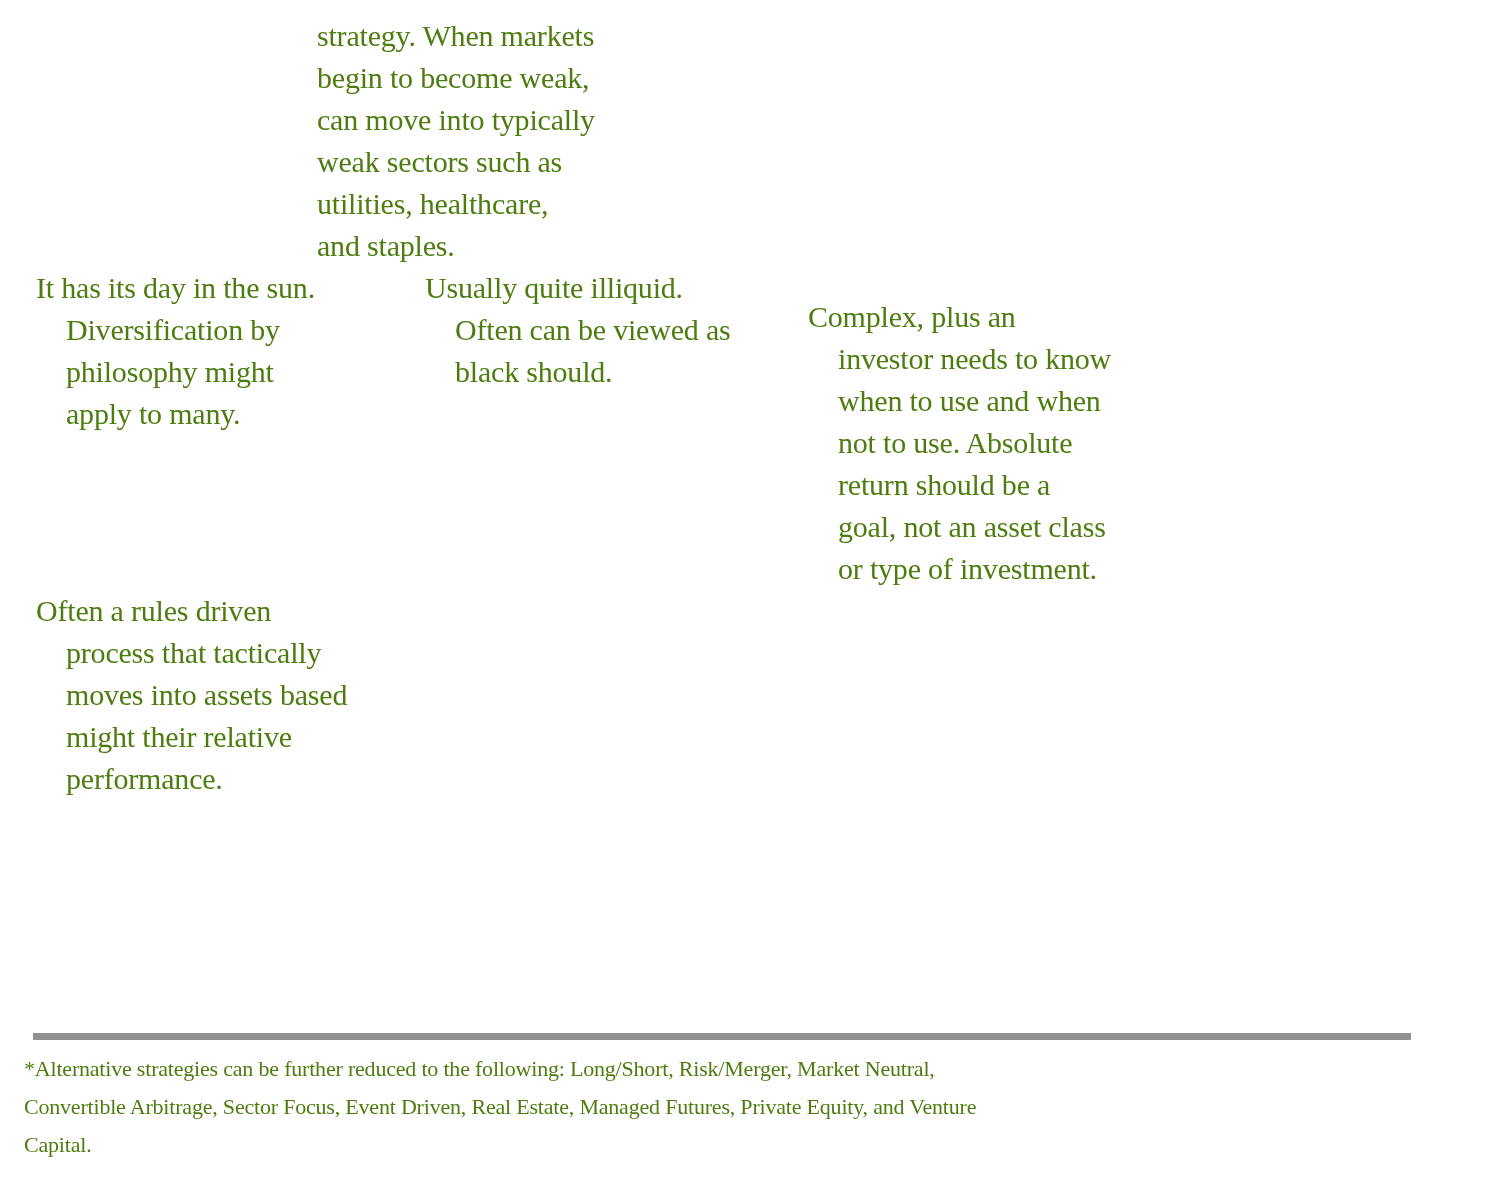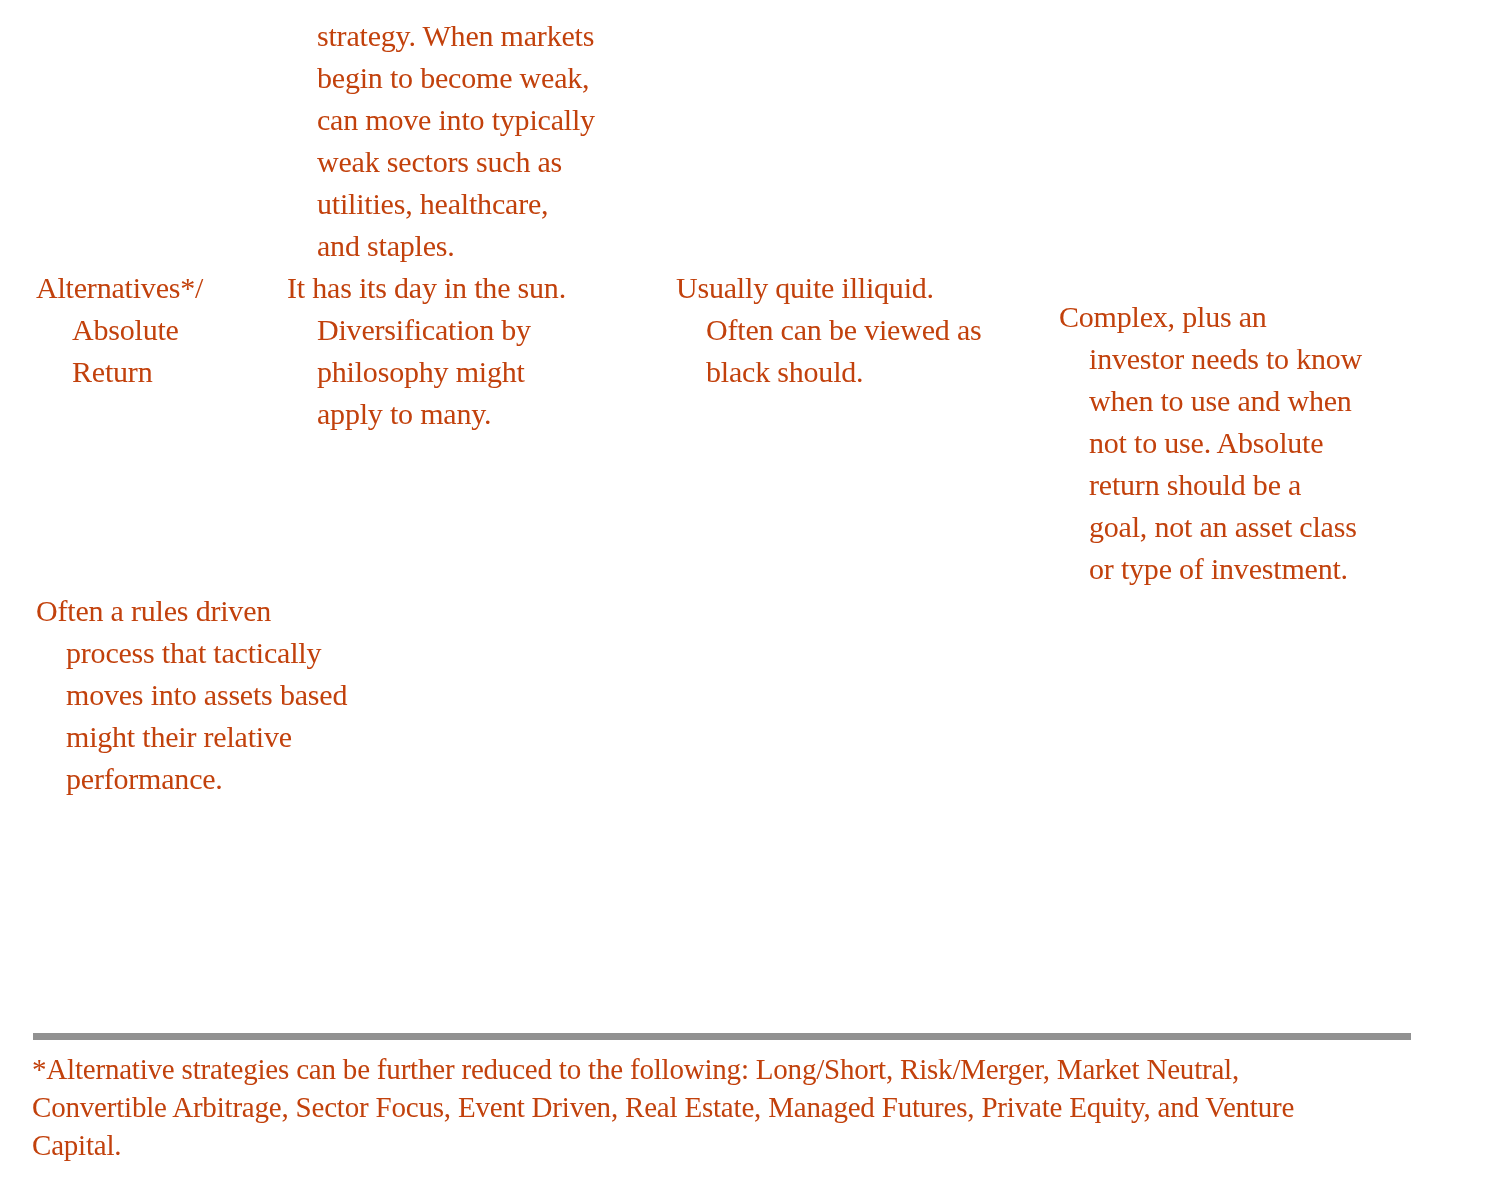--- a/index.html
+++ b/index.html
@@ -42,51 +42,48 @@
   .rule {
     position: absolute;
     left: 33px;
     top: 1033px;
     width: 1378px;
     height: 7px;
     background: #919191;
   }
   .footnote {
     position: absolute;
-    left: 32px;
+    left: 24px;
     top: 1050px;
     width: 1450px;
-    font-size: 29px;
+    font-size: 22px;
     line-height: 38px;
     white-space: pre;
     letter-spacing: -0.2px;
   }
 </style>
 </head>
 <body style="background: rgb(255, 255, 255);">
 
-<div class="page" style="background: rgb(255, 255, 255); color: #c2410c;">
+<div class="page" style="background: rgb(255, 255, 255); color: #4d7c0f;">
 
   <div class="table">
 
     <div class="trow">
       <div class="cell c1"></div>
       <div class="cell c2 cont">strategy. When markets
 begin to become weak,
 can move into typically
 weak sectors such as
 utilities, healthcare,
 and staples.</div>
       <div class="cell c4"></div>
     </div>
 
     <div class="trow">
-      <div class="cell c1">Alternatives*/
-Absolute
-Return</div>
       <div class="cell c2">It has its day in the sun.
 Diversification by
 philosophy might
 apply to many.</div>
       <div class="cell c3">Usually quite illiquid.
 Often can be viewed as
 black should.</div>
       <div class="cell c4">Complex, plus an
 investor needs to know
 when to use and when

